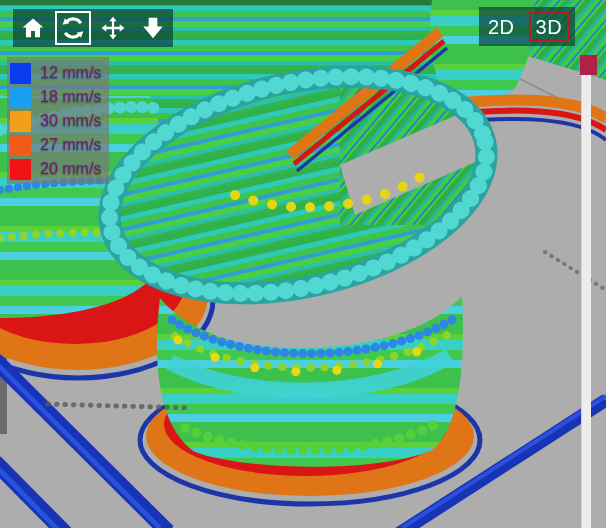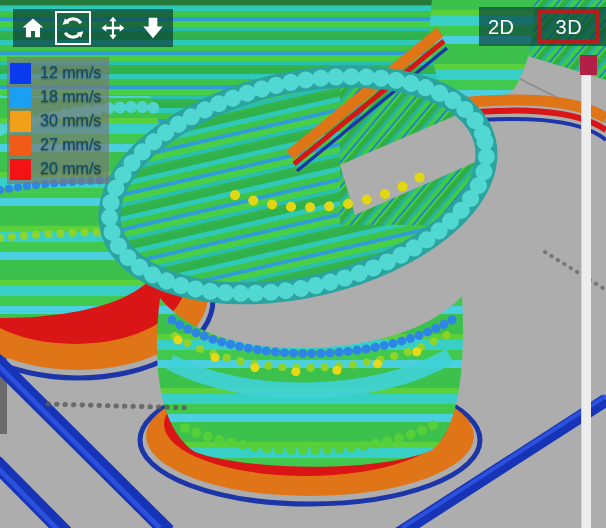--- a/index.html
+++ b/index.html
@@ -9,32 +9,32 @@
 
   
   .toolbar{position:absolute;left:13px;top:9px;display:flex;align-items:center;
            background:rgba(7,59,56,.68);height:38px;}
   .tb-btn{width:40px;height:38px;display:flex;align-items:center;justify-content:center;
           cursor:pointer;position:relative;}
   .tb-btn.selected{outline:2px solid #fff;outline-offset:-4px;}
   .tb-btn svg{display:block;}
 
   
-  .view-toggle{position:absolute;left:479px;top:7px;height:39px;display:flex;gap:20px;
+  .view-toggle{position:absolute;left:479px;top:7px;height:39px;display:flex;gap:11px;
                align-items:center;background:rgba(7,59,56,.66);padding:0 6px;}
   .vt-btn{color:#fff;font-size:20px;line-height:1;padding:4px 3px;cursor:pointer;
           letter-spacing:.5px;}
-  .vt-btn.selected{border:4px solid #b91c1c;padding:3px 14px;}
+  .vt-btn.selected{border:2px solid #b91c1c;padding:3px 5px;}
 
   
   .legend{position:absolute;left:7px;top:57px;width:99px;padding:4px 0 3px 3px;
           background:rgba(120,120,120,.68);display:flex;flex-direction:column;}
   .lrow{display:flex;align-items:center;height:24px;}
   .sw{width:21px;height:21px;flex:0 0 21px;margin-right:9px;}
-  .lt{color:#0c4a6e;font-size:16px;white-space:nowrap;
+  .lt{color:#701a75;font-size:16px;white-space:nowrap;
       text-shadow:0 1px 2px rgba(0,0,0,.45);}
 
   
   .slider-track{position:absolute;left:581px;top:56px;width:9px;height:472px;
                 background:#ededed;border-left:1px solid #d2d2d2;cursor:pointer;}
   .slider-handle{position:absolute;left:580px;top:55px;width:17px;height:20px;
                  background:#b22048;cursor:grab;}
 </style>
 </head>
 <body>

